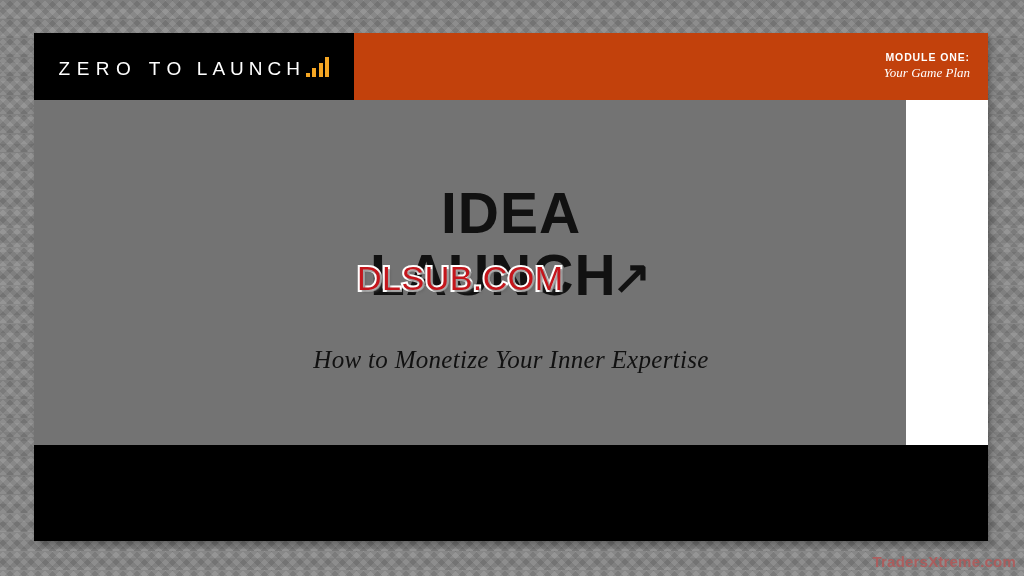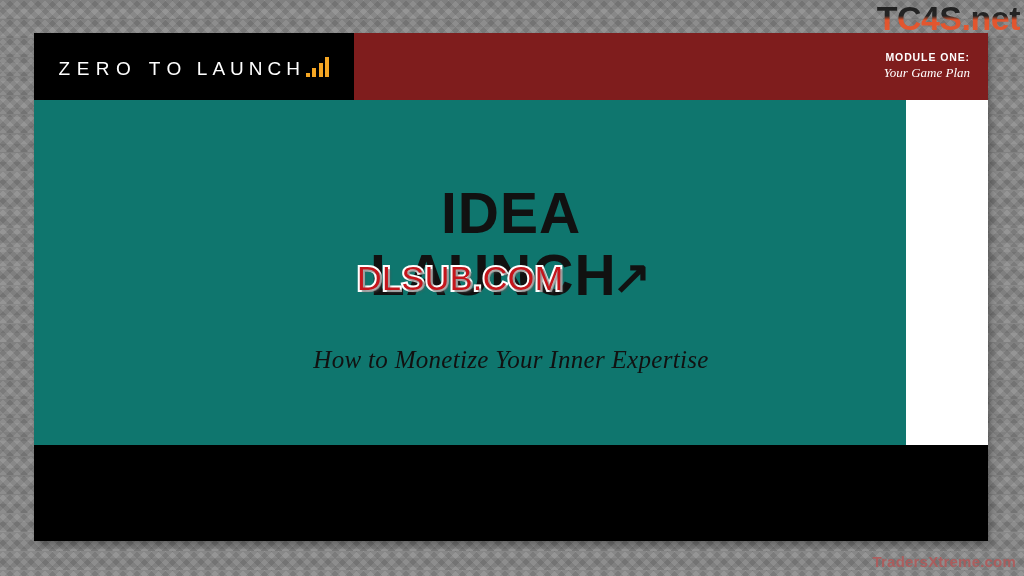--- a/index.html
+++ b/index.html
@@ -58,21 +58,21 @@
     box-shadow: 3px 4px 7px rgba(0,0,0,0.30);
     overflow: hidden;
   }
 
   
   .header {
     position: absolute;
     left: 0; top: 0;
     width: 954px;
     height: 67px;
-    background: #7f1d1d;
+    background: #c2410c;
     display: flex;
     align-items: stretch;
   }
   .logo-block {
     width: 320px;
     height: 67px;
     background: #000000;
     display: flex;
     align-items: center;
     justify-content: center;
@@ -137,21 +137,21 @@
     margin-left: 33px;
   }
 
   
   .slide-body {
     position: absolute;
     left: 0;
     top: 67px;
     width: 872px;
     height: 345px;
-    background: #0f766e;
+    background: #737373;
   }
 
   .title-wrap {
     position: absolute;
     left: 0;
     top: 83px;
     width: 954px;
     text-align: center;
   }
   .title-line {
@@ -284,17 +284,16 @@
       <div class="subtitle">How to Monetize Your Inner Expertise</div>
 
     </div>
 
     <div class="footer-bar"></div>
 
   </div>
 
   <div class="wm-center">DLSUB.COM</div>
 
-  <div class="wm-topright">TC4S.net</div>
 
   <div class="wm-bottomright">TradersXtreme.com</div>
 
 </div>
 
 </body></html>

